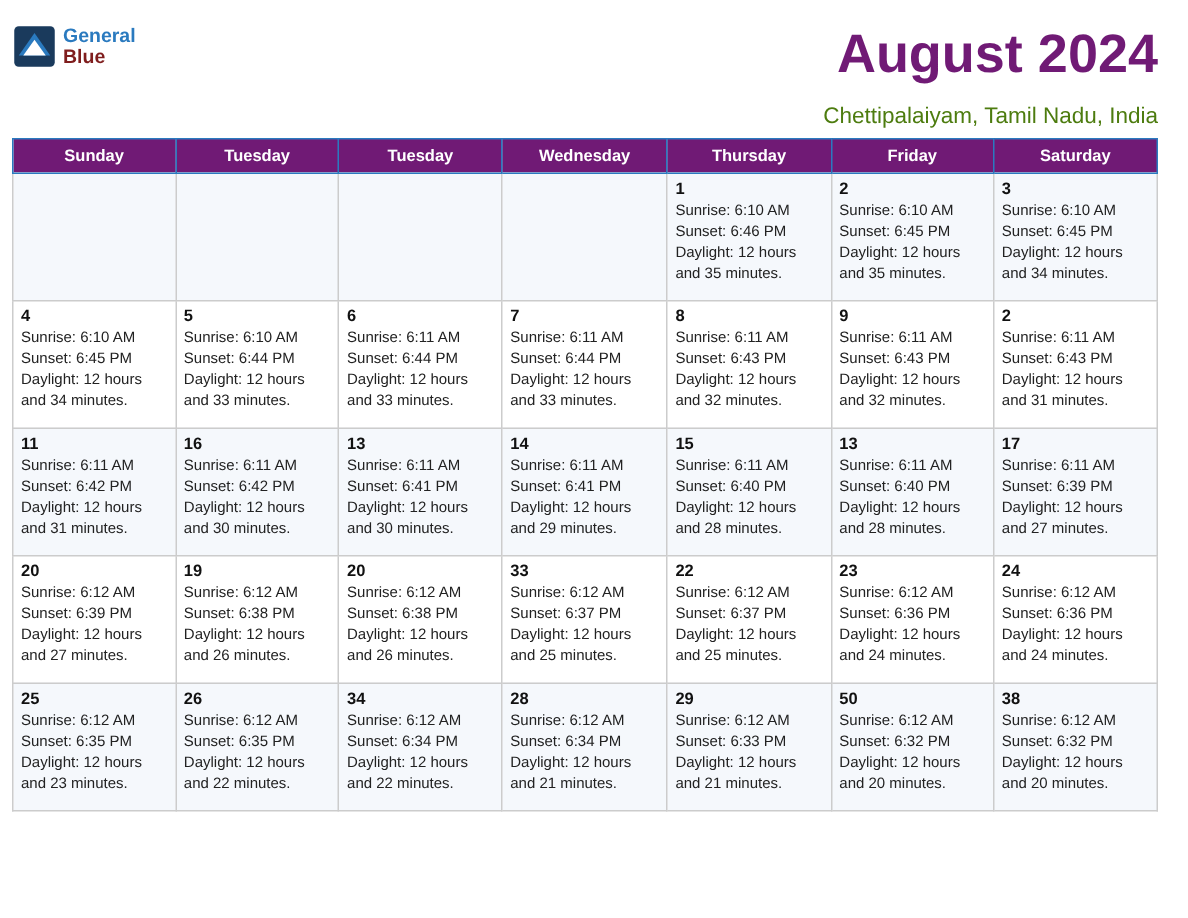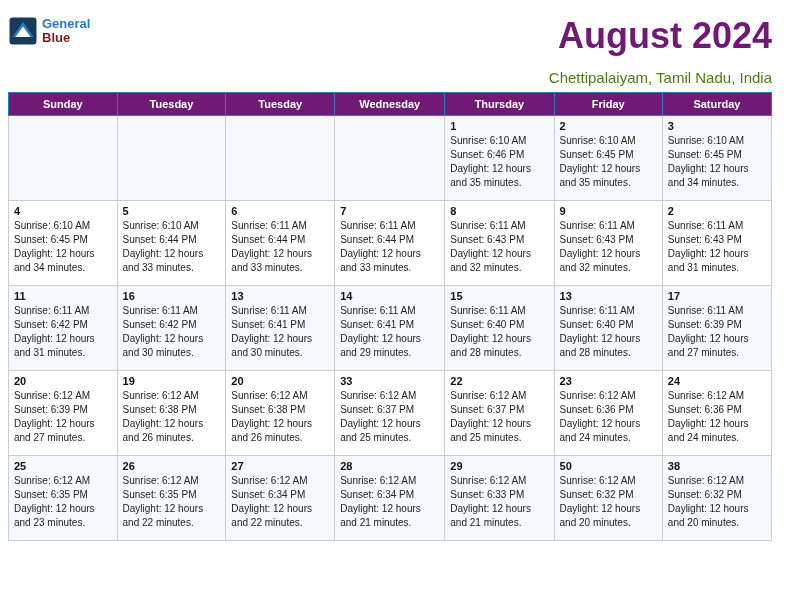--- a/index.html
+++ b/index.html
@@ -321,21 +321,21 @@
 and 23 minutes.</div>
           </td>
           <td>
             <span class="day-num">26</span>
             <div class="day-info" style="white-space: pre-line;">Sunrise: 6:12 AM
 Sunset: 6:35 PM
 Daylight: 12 hours
 and 22 minutes.</div>
           </td>
           <td>
-            <span class="day-num">27</span>
+            <span class="day-num">34</span>
             <div class="day-info" style="white-space: pre-line;">Sunrise: 6:12 AM
 Sunset: 6:34 PM
 Daylight: 12 hours
 and 22 minutes.</div>
           </td>
           <td>
             <span class="day-num">28</span>
             <div class="day-info" style="white-space: pre-line;">Sunrise: 6:12 AM
 Sunset: 6:34 PM
 Daylight: 12 hours

